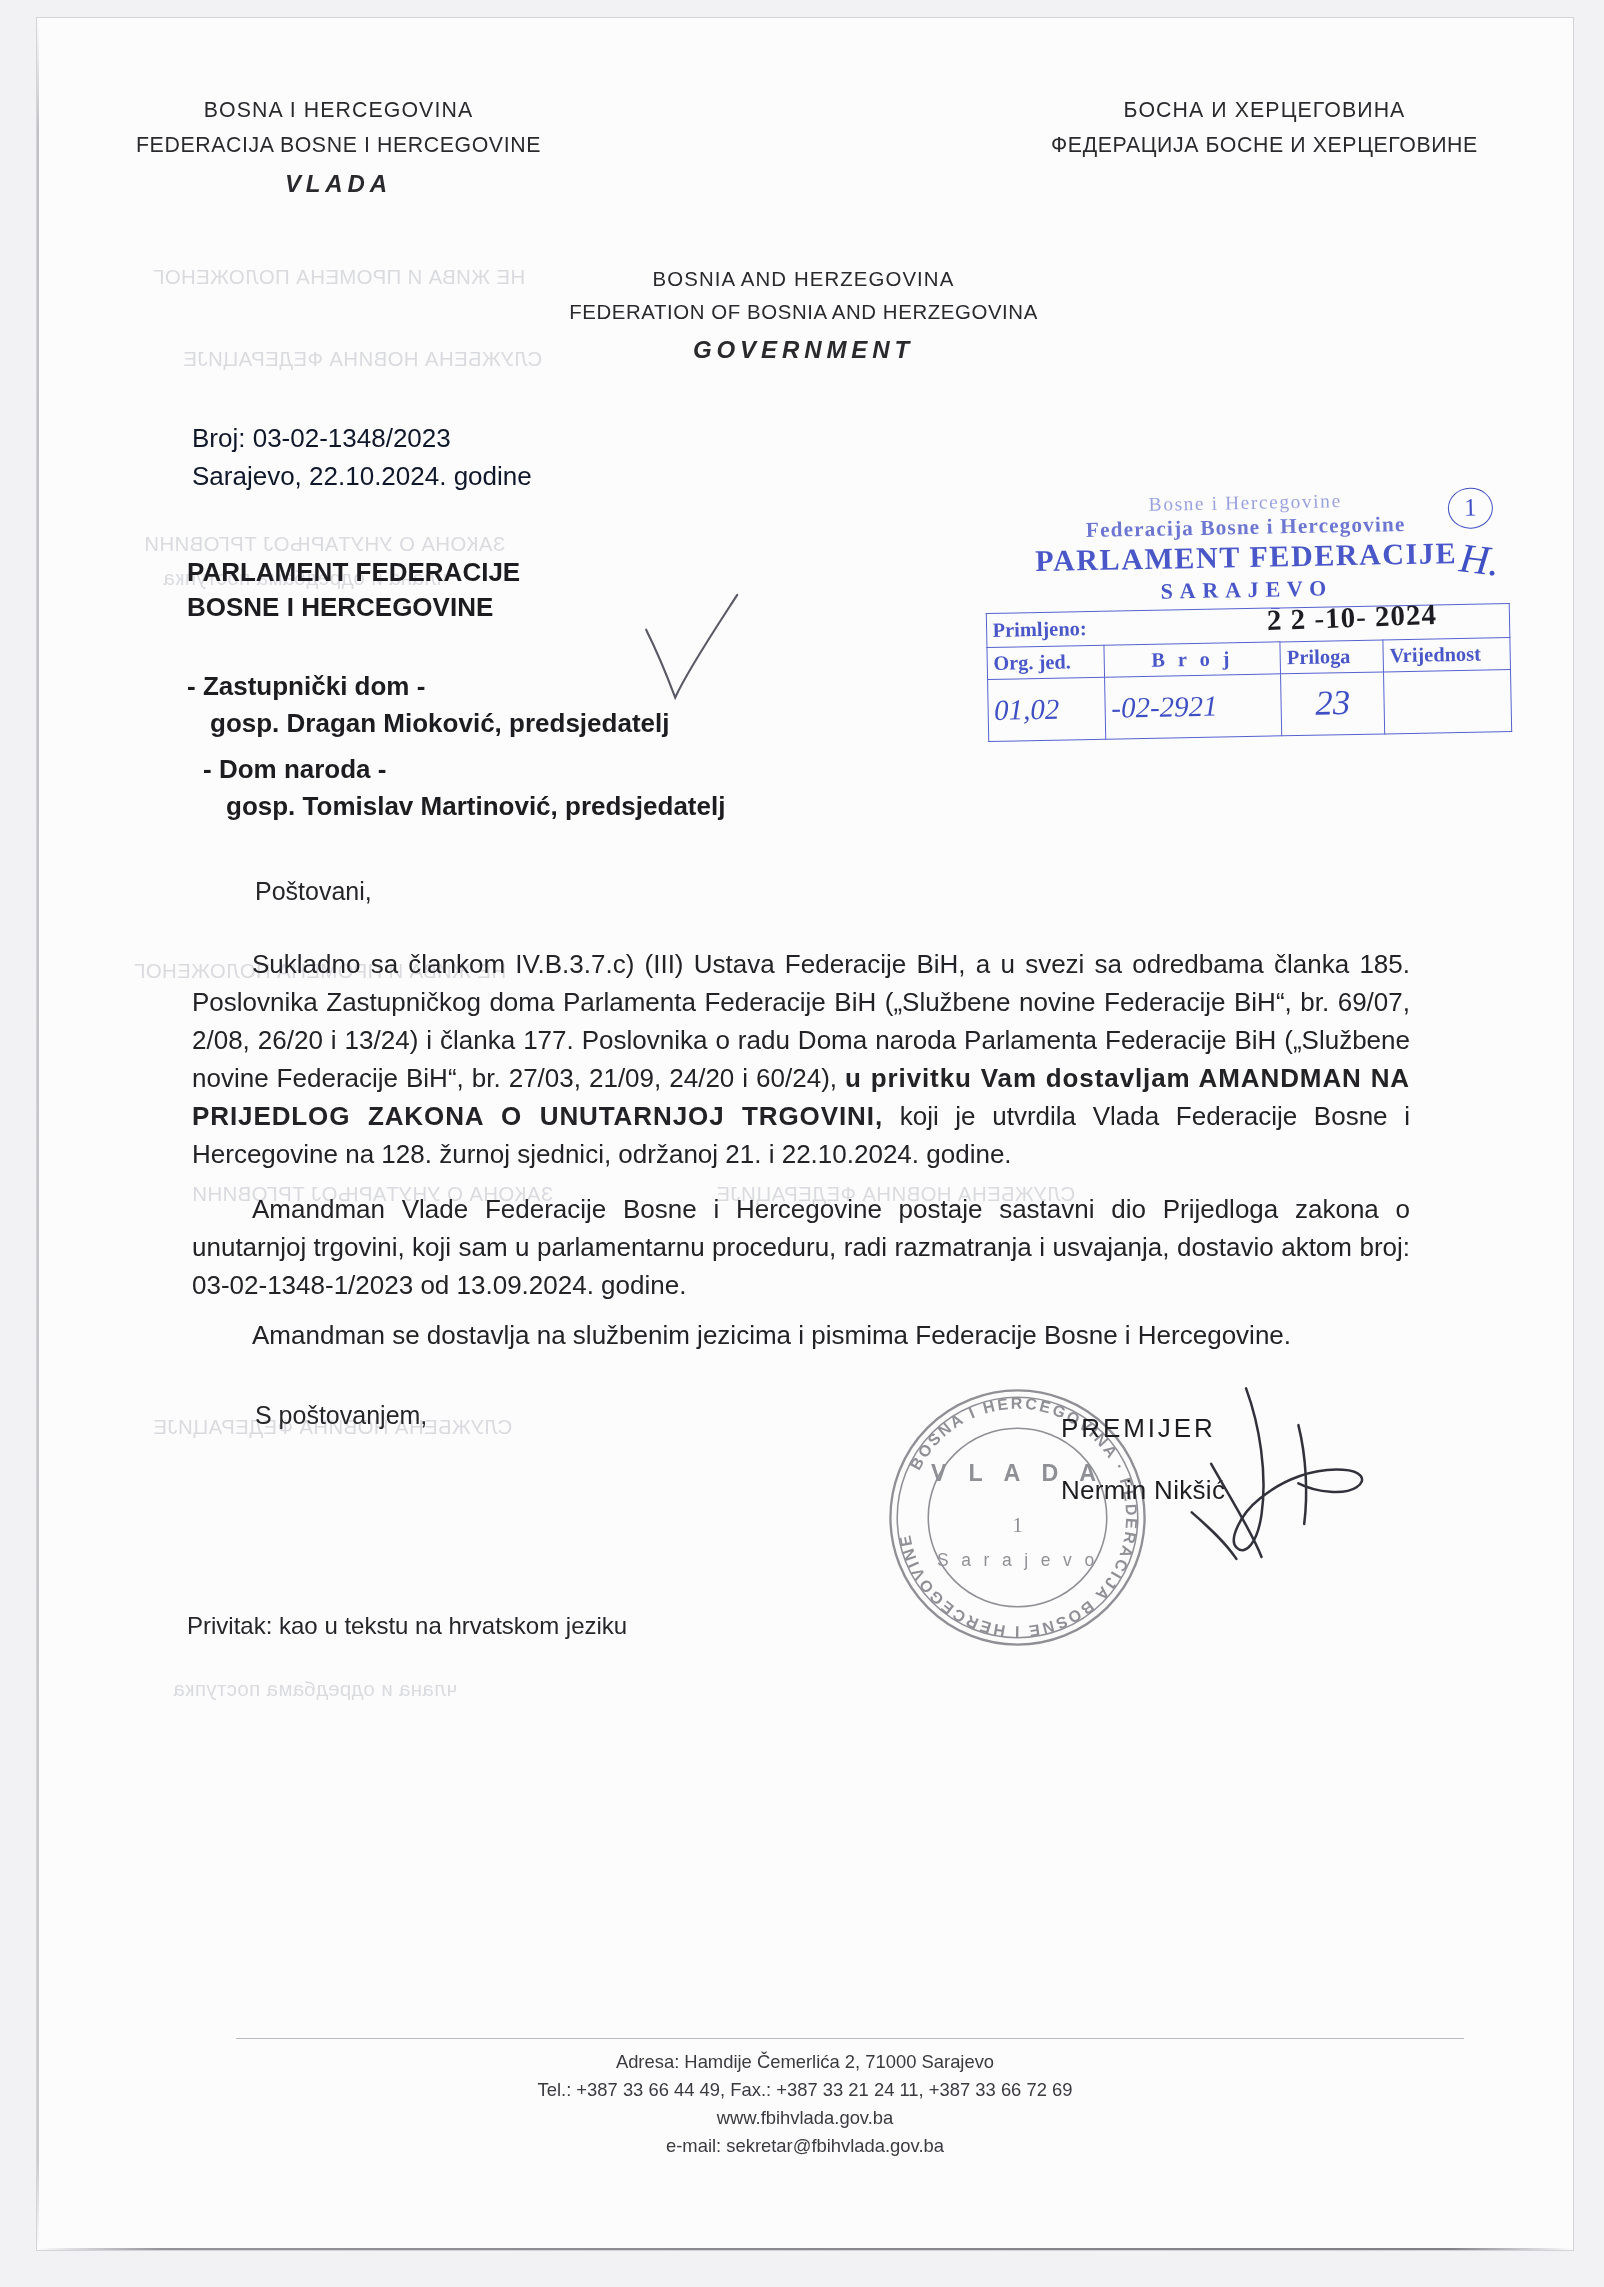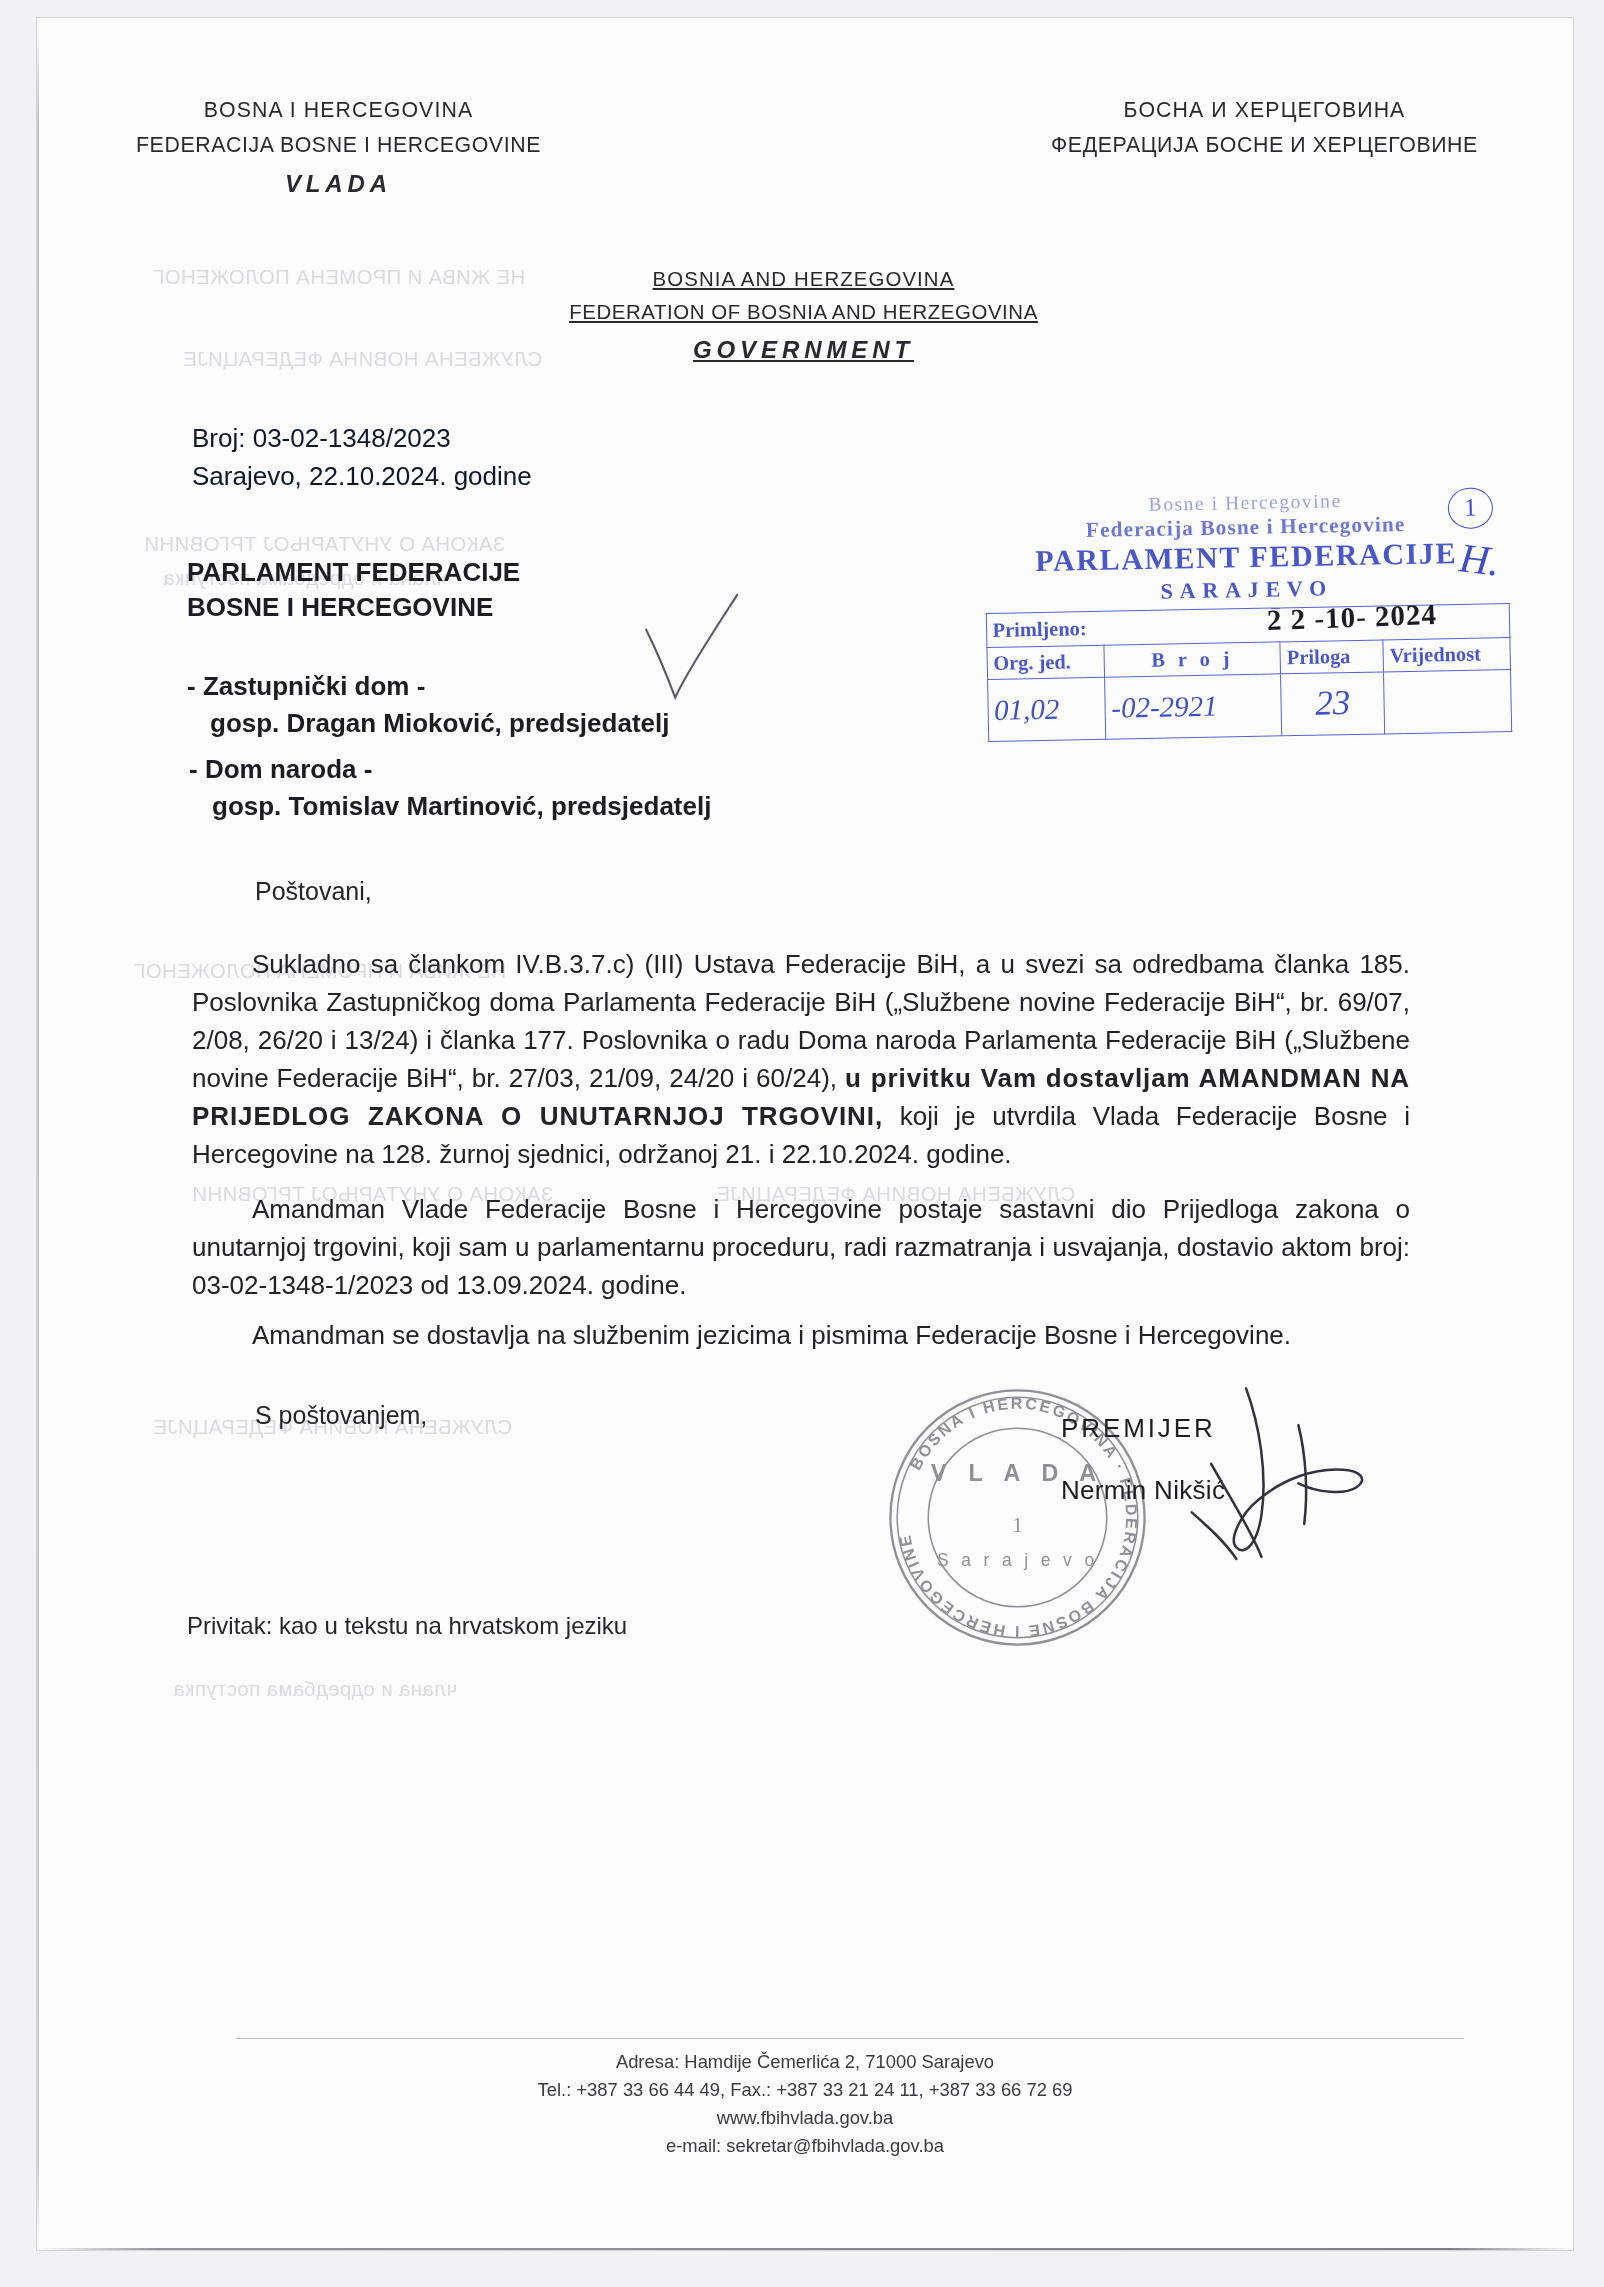--- a/index.html
+++ b/index.html
@@ -166,42 +166,42 @@
       <div class="l1">BOSNA I HERCEGOVINA</div>
       <div class="l2">FEDERACIJA BOSNE I HERCEGOVINE</div>
       <div class="l3">VLADA</div>
     </div>
 
     <div class="blk hdr" style="left:956px;top:80px;width:543px;">
       <div class="l1">БОСНА И ХЕРЦЕГОВИНА</div>
       <div class="l2">ФЕДЕРАЦИЈА БОСНЕ  И ХЕРЦЕГОВИНЕ</div>
     </div>
 
-    <div class="blk hdr" style="left:417px;top:250px;width:699px;text-decoration:underline;">
+    <div class="blk hdr" style="left:417px;top:250px;width:699px;">
       <div class="l1" style="font-size:20.4px;">BOSNIA AND HERZEGOVINA</div>
       <div class="l2" style="font-size:20.4px;">FEDERATION OF BOSNIA AND HERZEGOVINA</div>
       <div class="l3">GOVERNMENT</div>
     </div>
 
     <div class="blk meta" style="left:155px;top:401px;">
       <div>Broj: 03-02-1348/2023</div>
       <div>Sarajevo, 22.10.2024. godine</div>
     </div>
 
     <div class="blk" style="left:150px;top:537px;">
       <div class="to-title">PARLAMENT FEDERACIJE</div>
       <div class="to-title">BOSNE I HERCEGOVINE</div>
     </div>
 
     <div class="blk" style="left:150px;top:650px;">
       <div class="to-line">- Zastupnički dom -</div>
       <div class="to-line"><span class="ind">gosp. Dragan Mioković, predsjedatelj</span></div>
     </div>
 
-    <div class="blk" style="left:152px;top:733px;">
+    <div class="blk" style="left:166px;top:733px;">
       <div class="to-line">- Dom naroda -</div>
       <div class="to-line"><span class="ind">gosp. Tomislav Martinović, predsjedatelj</span></div>
     </div>
 
     <div id="tick">
       <svg width="126" height="126" viewBox="0 0 130 130">
         <path d="M122 6 C100 40 70 85 58 112 C52 96 40 66 28 42" fill="none" stroke="#5a5a66" stroke-width="2.2" stroke-linecap="round"></path>
       </svg>
     </div>
 

